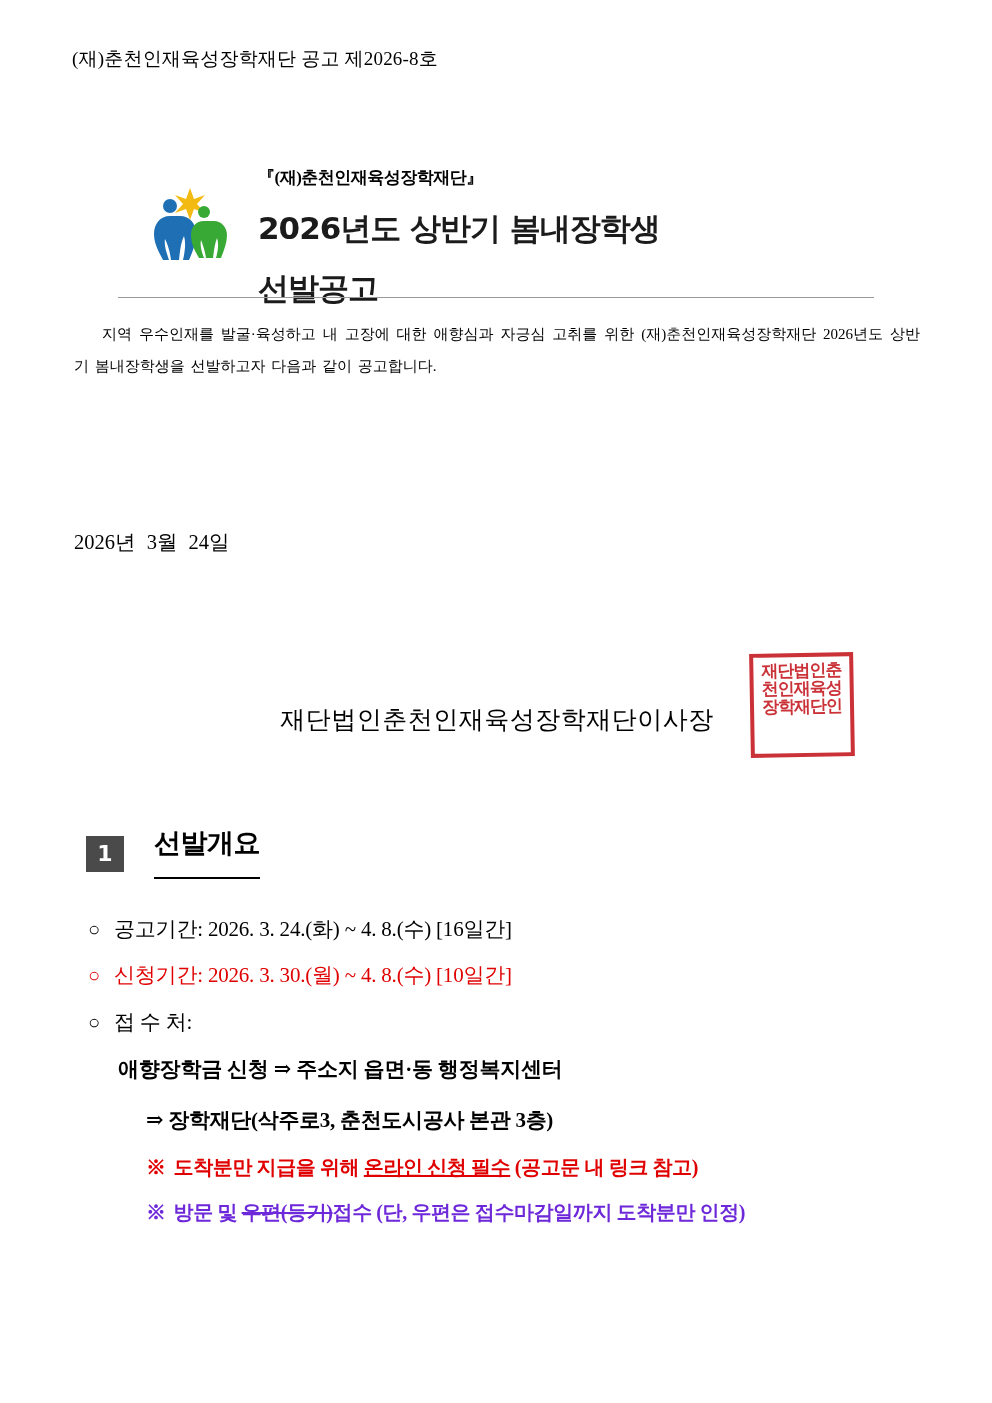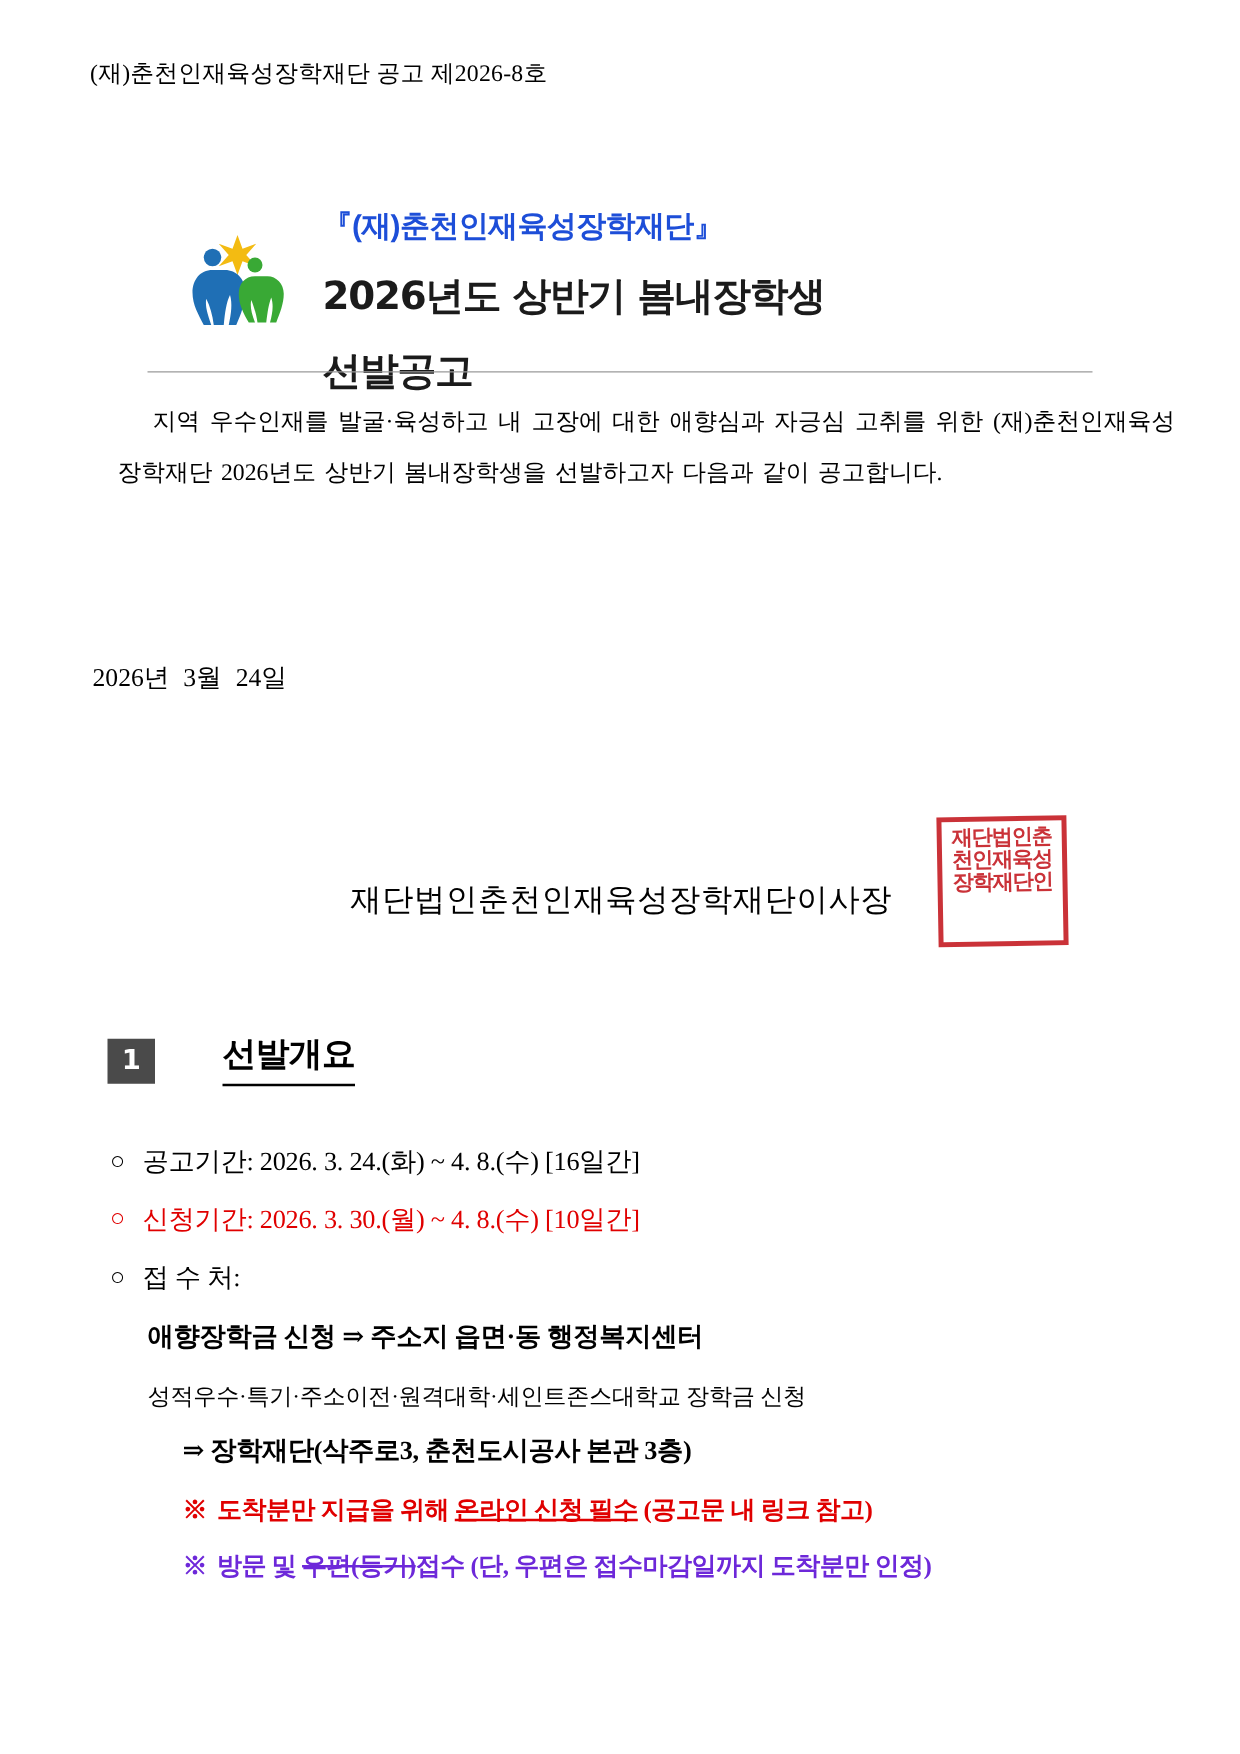--- a/index.html
+++ b/index.html
@@ -52,24 +52,24 @@
   }
 
   .title-texts {
     position: absolute;
     left: 140px;
     top: 8px;
     width: 620px;
   }
 
   .title-sub {
-    font-family: Liberation Sans, sans-serif;
-    font-size: 24px;
-    font-weight: bold;
-    color: #1d4ed8;
+    font-family: Liberation Serif, serif;
+    font-size: 17px;
+    font-weight: bold;
+    color: #000000;
     letter-spacing: -0.5px;
     line-height: 1.2;
     white-space: nowrap;
   }
 
   .title-main {
     font-family: "DejaVu Sans", sans-serif;
     font-size: 31px;
     font-weight: bold;
     color: #1b1b1b;
@@ -87,27 +87,26 @@
     height: 1px;
     background: #9a9a9a;
   }
 
   
   .intro {
     position: absolute;
     top: 318px;
     left: 74px;
     width: 846px;
-    font-size: 19px;
+    font-size: 15px;
     line-height: 2.15;
     text-align: justify;
     text-justify: inter-word;
     text-indent: 28px;
     word-spacing: 2px;
-    margin-left: 20px;
   }
 
   
   .date-line {
     position: absolute;
     top: 528px;
     left: 74px;
     width: 846px;
     text-align: left;
     font-size: 20.5px;
@@ -160,27 +159,27 @@
     background: #4a4a4a;
     color: #ffffff;
     font-family: "DejaVu Sans", sans-serif;
     font-size: 22px;
     font-weight: bold;
     display: flex;
     align-items: center;
     justify-content: center;
   }
   .section-title {
-    margin-left: 54px;
+    margin-left: 30px;
     font-family: Liberation Serif, serif;
     font-size: 27px;
     font-weight: bold;
     letter-spacing: -0.5px;
     border-bottom: 2px solid #000000;
-    padding-bottom: 8px;
+    padding-bottom: 18px;
     line-height: 1.15;
   }
 
   
   .list {
     position: absolute;
     top: 915px;
     left: 88px;
     width: 840px;
   }
@@ -296,21 +295,20 @@
       <div class="bullet red">○</div>
       <div class="row-text red">신청기간: 2026. 3. 30.(월) ~ 4. 8.(수) [10일간]</div>
     </div>
 
     <div class="row">
       <div class="bullet">○</div>
       <div class="row-text">접 수 처:</div>
     </div>
 
     <div class="indent-1 bold">애향장학금 신청 ⇒ 주소지 읍면·동 행정복지센터</div>
-    <div class="indent-1 small">성적우수·특기·주소이전·원격대학·세인트존스대학교 장학금 신청</div>
     <div class="indent-2">⇒ 장학재단(삭주로3, 춘천도시공사 본관 3층)</div>
 
     <div class="note red">
       <span class="mark">※</span><span>도착분만 지급을 위해 </span><span class="underline">온라인 신청 필수</span><span> (공고문 내 링크 참고)</span>
     </div>
 
     <div class="note blue">
       <span class="mark">※</span><span>방문 및 </span><span class="strike">우편(등기)</span><span>접수 (단, 우편은 접수마감일까지 도착분만 인정)</span>
     </div>
 

